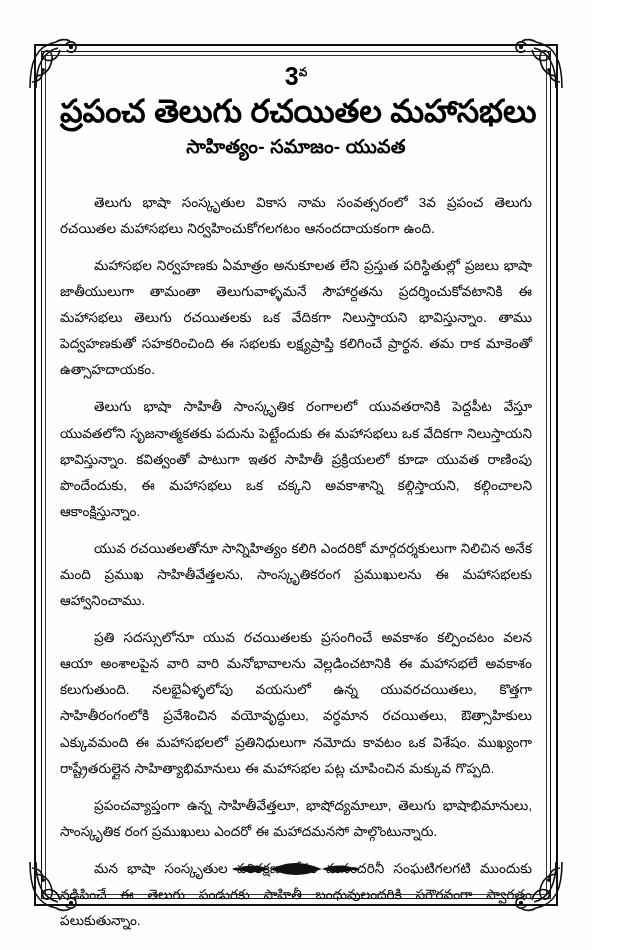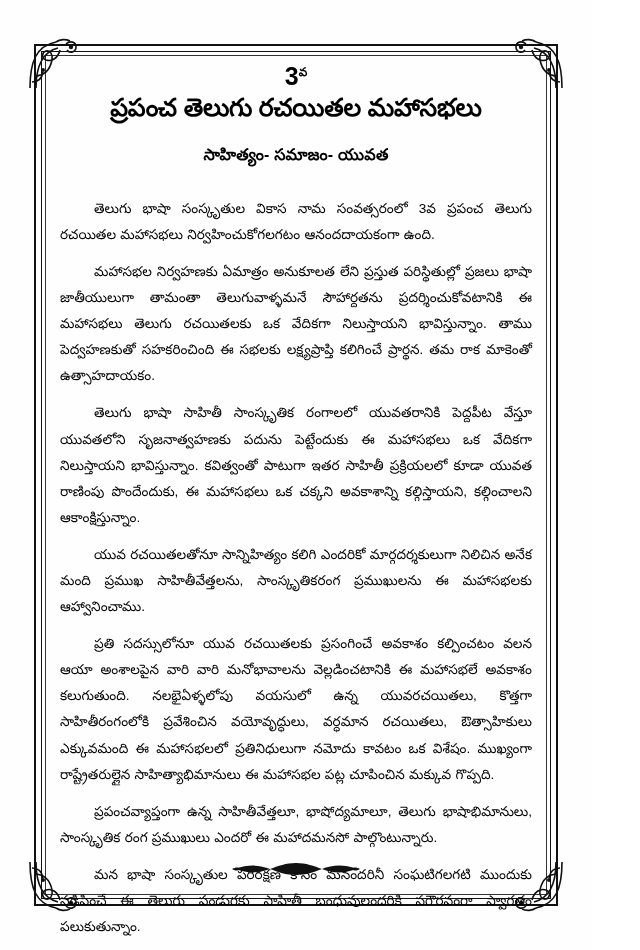--- a/index.html
+++ b/index.html
@@ -85,32 +85,32 @@
     line-height: 1;
     letter-spacing: 0px;
   }
   .edition-number .suffix {
     font-size: 12px;
     vertical-align: super;
     font-weight: bold;
   }
   .main-title {
     font-family: "Liberation Sans", sans-serif;
-    font-size: 25px;
+    font-size: 32px;
     font-weight: bold;
     line-height: 1.15;
     margin-top: 4px;
     letter-spacing: -0.2px;
     white-space: nowrap;
   }
   .subtitle {
     font-family: "Liberation Sans", sans-serif;
-    font-size: 16px;
-    font-weight: bold;
-    margin-top: 24px;
+    font-size: 19px;
+    font-weight: bold;
+    margin-top: 6px;
     letter-spacing: 0.2px;
   }
 
   .body-text {
     margin-top: 28px;
     text-align: justify;
     text-justify: inter-word;
   }
   .body-text p {
     margin: 0 0 11px 0;
@@ -197,21 +197,21 @@
 
     <div class="title-block">
       <div class="edition-number"><span>3</span><span class="suffix">వ</span></div>
       <div class="main-title">ప్రపంచ తెలుగు రచయితల మహాసభలు</div>
       <div class="subtitle">సాహిత్యం- సమాజం- యువత</div>
     </div>
 
     <div class="body-text">
       <p>తెలుగు భాషా సంస్కృతుల వికాస నామ సంవత్సరంలో 3వ ప్రపంచ తెలుగు రచయితల మహాసభలు నిర్వహించుకోగలగటం ఆనందదాయకంగా ఉంది.</p>
       <p>మహాసభల నిర్వహణకు ఏమాత్రం అనుకూలత లేని ప్రస్తుత పరిస్థితుల్లో ప్రజలు భాషా జాతీయులుగా తామంతా తెలుగువాళ్ళమనే సౌహార్దతను ప్రదర్శించుకోవటానికి ఈ మహాసభలు తెలుగు రచయితలకు ఒక వేదికగా నిలుస్తాయని భావిస్తున్నాం. తాము పెద్వహణకుతో సహకరించింది ఈ సభలకు లక్ష్యప్రాప్తి కలిగించే ప్రార్థన. తమ రాక మాకెంతో ఉత్సాహదాయకం.</p>
-      <p>తెలుగు భాషా సాహితీ సాంస్కృతిక రంగాలలో యువతరానికి పెద్దపీట వేస్తూ యువతలోని సృజనాత్వహణకు పదును పెట్టేందుకు ఈ మహాసభలు ఒక వేదికగా నిలుస్తాయని భావిస్తున్నాం. కవిత్వంతో పాటుగా ఇతర సాహితీ ప్రక్రియలలో కూడా యువత రాణింపు పొందేందుకు, ఈ మహాసభలు ఒక చక్కని అవకాశాన్ని కల్గిస్తాయని, కల్గించాలని ఆకాంక్షిస్తున్నాం.</p>
+      <p>తెలుగు భాషా సాహితీ సాంస్కృతిక రంగాలలో యువతరానికి పెద్దపీట వేస్తూ యువతలోని సృజనాత్మకతకు పదును పెట్టేందుకు ఈ మహాసభలు ఒక వేదికగా నిలుస్తాయని భావిస్తున్నాం. కవిత్వంతో పాటుగా ఇతర సాహితీ ప్రక్రియలలో కూడా యువత రాణింపు పొందేందుకు, ఈ మహాసభలు ఒక చక్కని అవకాశాన్ని కల్గిస్తాయని, కల్గించాలని ఆకాంక్షిస్తున్నాం.</p>
       <p>యువ రచయితలతోనూ సాన్నిహిత్యం కలిగి ఎందరికో మార్గదర్శకులుగా నిలిచిన అనేక మంది ప్రముఖ సాహితీవేత్తలను, సాంస్కృతికరంగ ప్రముఖులను ఈ మహాసభలకు ఆహ్వానించాము.</p>
       <p>ప్రతి సదస్సులోనూ యువ రచయితలకు ప్రసంగించే అవకాశం కల్పించటం వలన ఆయా అంశాలపైన వారి వారి మనోభావాలను వెల్లడించటానికి ఈ మహాసభలే అవకాశం కలుగుతుంది. నలభైఏళ్ళలోపు వయసులో ఉన్న యువరచయితలు, కొత్తగా సాహితీరంగంలోకి ప్రవేశించిన వయోవృద్ధులు, వర్ధమాన రచయితలు, ఔత్సాహికులు ఎక్కువమంది ఈ మహాసభలలో ప్రతినిధులుగా నమోదు కావటం ఒక విశేషం. ముఖ్యంగా రాష్ట్రేతరుల్లైన సాహిత్యాభిమానులు ఈ మహాసభల పట్ల చూపించిన మక్కువ గొప్పది.</p>
       <p>ప్రపంచవ్యాప్తంగా ఉన్న సాహితీవేత్తలూ, భాషోద్యమాలూ, తెలుగు భాషాభిమానులు, సాంస్కృతిక రంగ ప్రముఖులు ఎందరో ఈ మహాదమనసో పాల్గొంటున్నారు.</p>
       <p>మన భాషా సంస్కృతుల పరిరక్షణ కోసం మనందరినీ సంఘటిగలగటి ముందుకు నడిపించే ఈ తెలుగు పండుగకు సాహితీ బంధువులందరికి సగౌరవంగా స్వాగతం పలుకుతున్నాం.</p>
     </div>
 
     <div class="footer-ornament">
       <svg width="132" height="18" viewBox="0 0 132 18" fill="currentColor">
         <path d="M66 3 C56 3 48 6 40 9 C48 12 56 15 66 15 C76 15 84 12 92 9 C84 6 76 3 66 3 Z"></path>
         <path d="M40 9 C30 5 18 4 6 9 C18 14 30 13 40 9 Z"></path>

